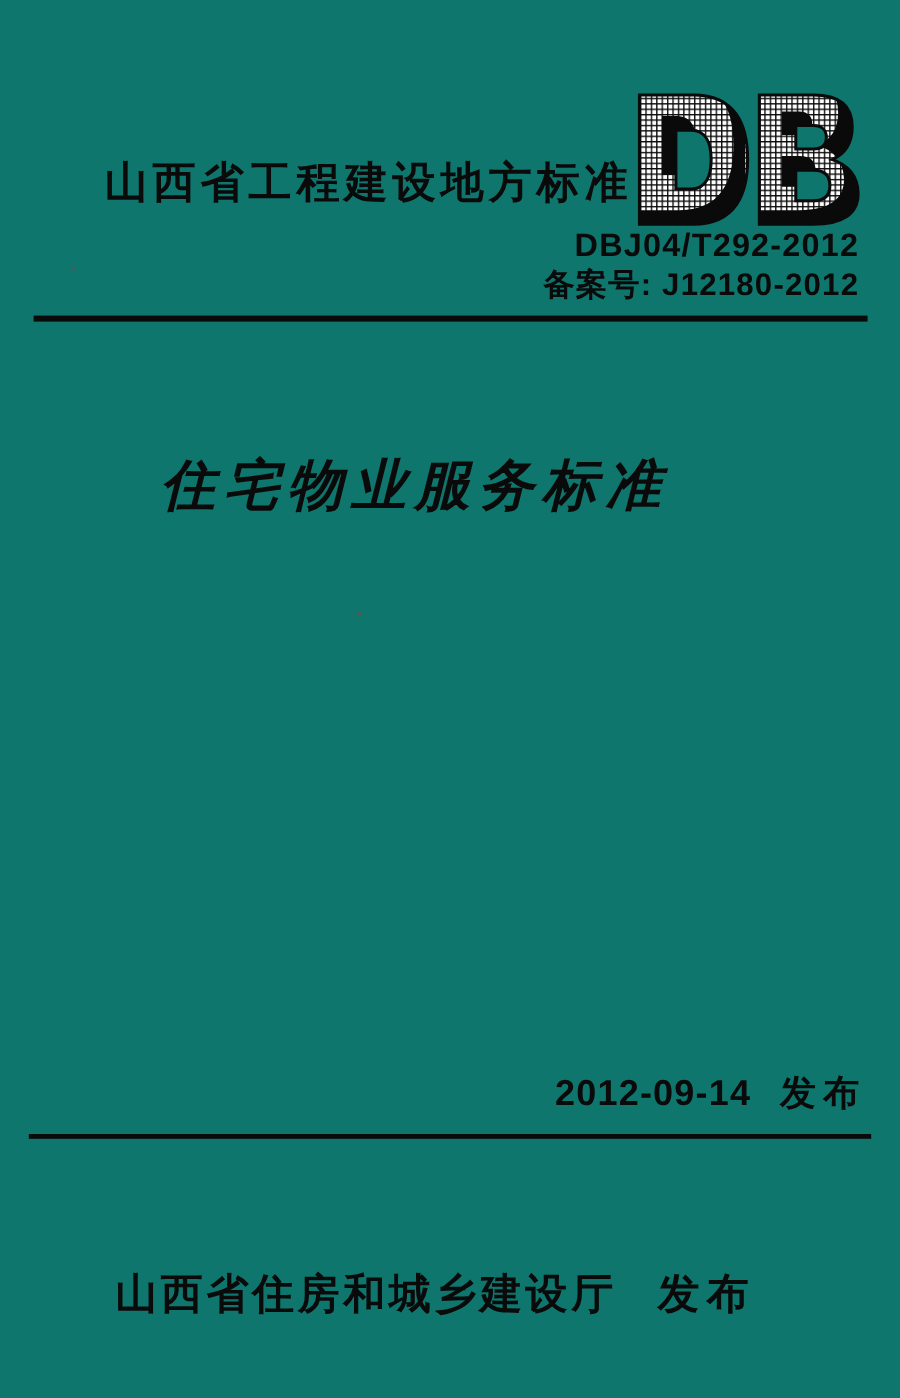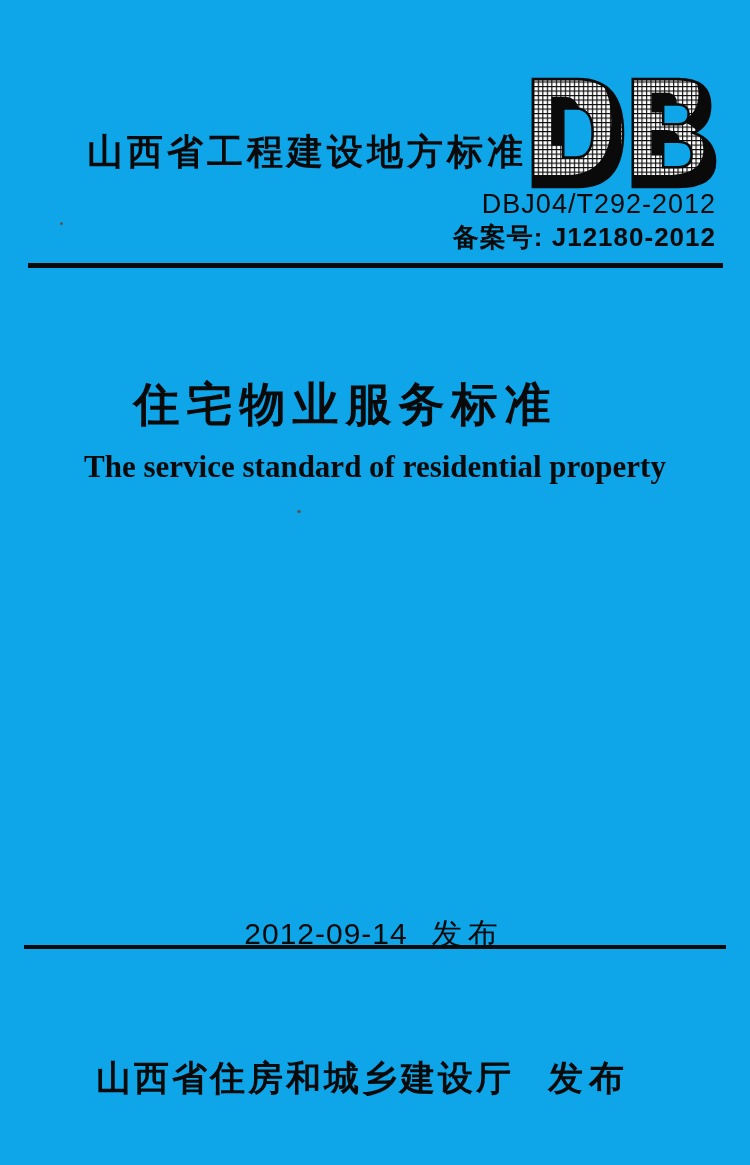--- a/index.html
+++ b/index.html
@@ -1,60 +1,61 @@
 <!DOCTYPE html>
 <html><head>
 <meta charset="utf-8">
 <style>
   html,body{margin:0;padding:0;background:#888;}
   .page{
     position:relative;
     width:750px;height:1165px;
     margin:0 auto;
-    background:#0ea5e9;
+    background:#0f766e;
     font-family:"Liberation Sans", sans-serif;
     color:#0a0a0a;
     overflow:hidden;
   }
   .series-label{
     position:absolute;left:87px;top:128px;
     font-size:36px;font-weight:bold;letter-spacing:4px;
     white-space:nowrap;
   }
   .db-logo{position:absolute;left:527px;top:73px;width:192px;height:120px;}
   .std-number{
     position:absolute;right:34px;top:189px;
-    font-size:27px;font-weight:normal;letter-spacing:1px;
+    font-size:27px;font-weight:bold;letter-spacing:1px;
     text-align:left;white-space:nowrap;
   }
   .record-number{
     position:absolute;right:34px;top:220px;
     font-size:26px;font-weight:bold;letter-spacing:1px;
     text-align:right;white-space:nowrap;margin-left:17px;
   }
   .rule-top{
     position:absolute;left:28px;top:263px;width:695px;height:5px;
     background:#0a0a0a;
   }
   .title-zh{
     position:absolute;left:0;top:374px;width:691px;
     text-align:center;font-size:46px;font-weight:bold;letter-spacing:7px;
     white-space:nowrap;
+    font-style:italic;
   }
   .title-en{
     position:absolute;left:0;top:449px;width:750px;
     text-align:center;
     font-family:"Liberation Serif", serif;
     font-size:31px;font-weight:bold;
     white-space:nowrap;
   }
   .dates-row{
-    position:absolute;left:26px;top:914px;width:696px;
-    display:flex;justify-content:center;
-    font-size:30px;font-weight:normal;
+    position:absolute;left:26px;top:891px;width:696px;
+    display:flex;justify-content:flex-end;
+    font-size:30px;font-weight:bold;
     white-space:nowrap;
   }
   .date-label{margin-left:24px;letter-spacing:6px;}
   .date-value{letter-spacing:1px;}
   .rule-bottom{
     position:absolute;left:24px;top:945px;width:702px;height:4px;
     background:#0a0a0a;
   }
   .publisher-row{
     position:absolute;left:0;top:1055px;width:726px;
@@ -104,21 +105,20 @@
       M139,30 H154 C162,30 165,35 165,40 C165,46 162,50 154,50 H139 Z
       M139,68 H154 C164,68 168,73 168,81 C168,89 164,94 154,94 H139 Z"></path>
   </svg>
 
   <div class="std-number">DBJ04/T292-2012</div>
   <div class="record-number">备案号: J12180-2012</div>
 
   <div class="rule-top"></div>
 
   <div class="title-zh">住宅物业服务标准</div>
-  <div class="title-en">The service standard of residential property</div>
 
   <div class="speck s1"></div>
   <div class="speck s2"></div>
 
   <div class="dates-row">
     <div>
       <span class="date-value">2012-09-14</span><span class="date-label">发布</span>
     </div>
   </div>
 

